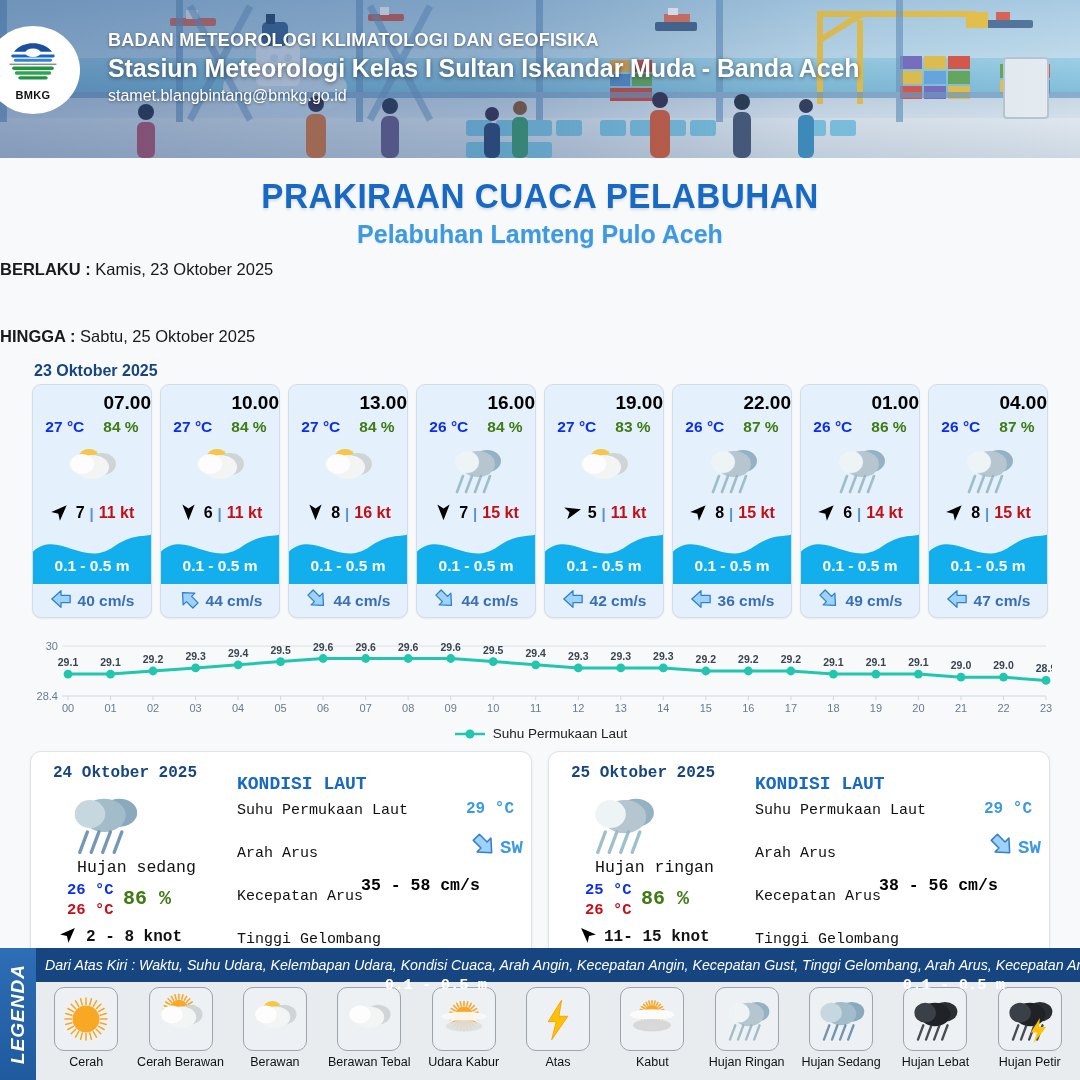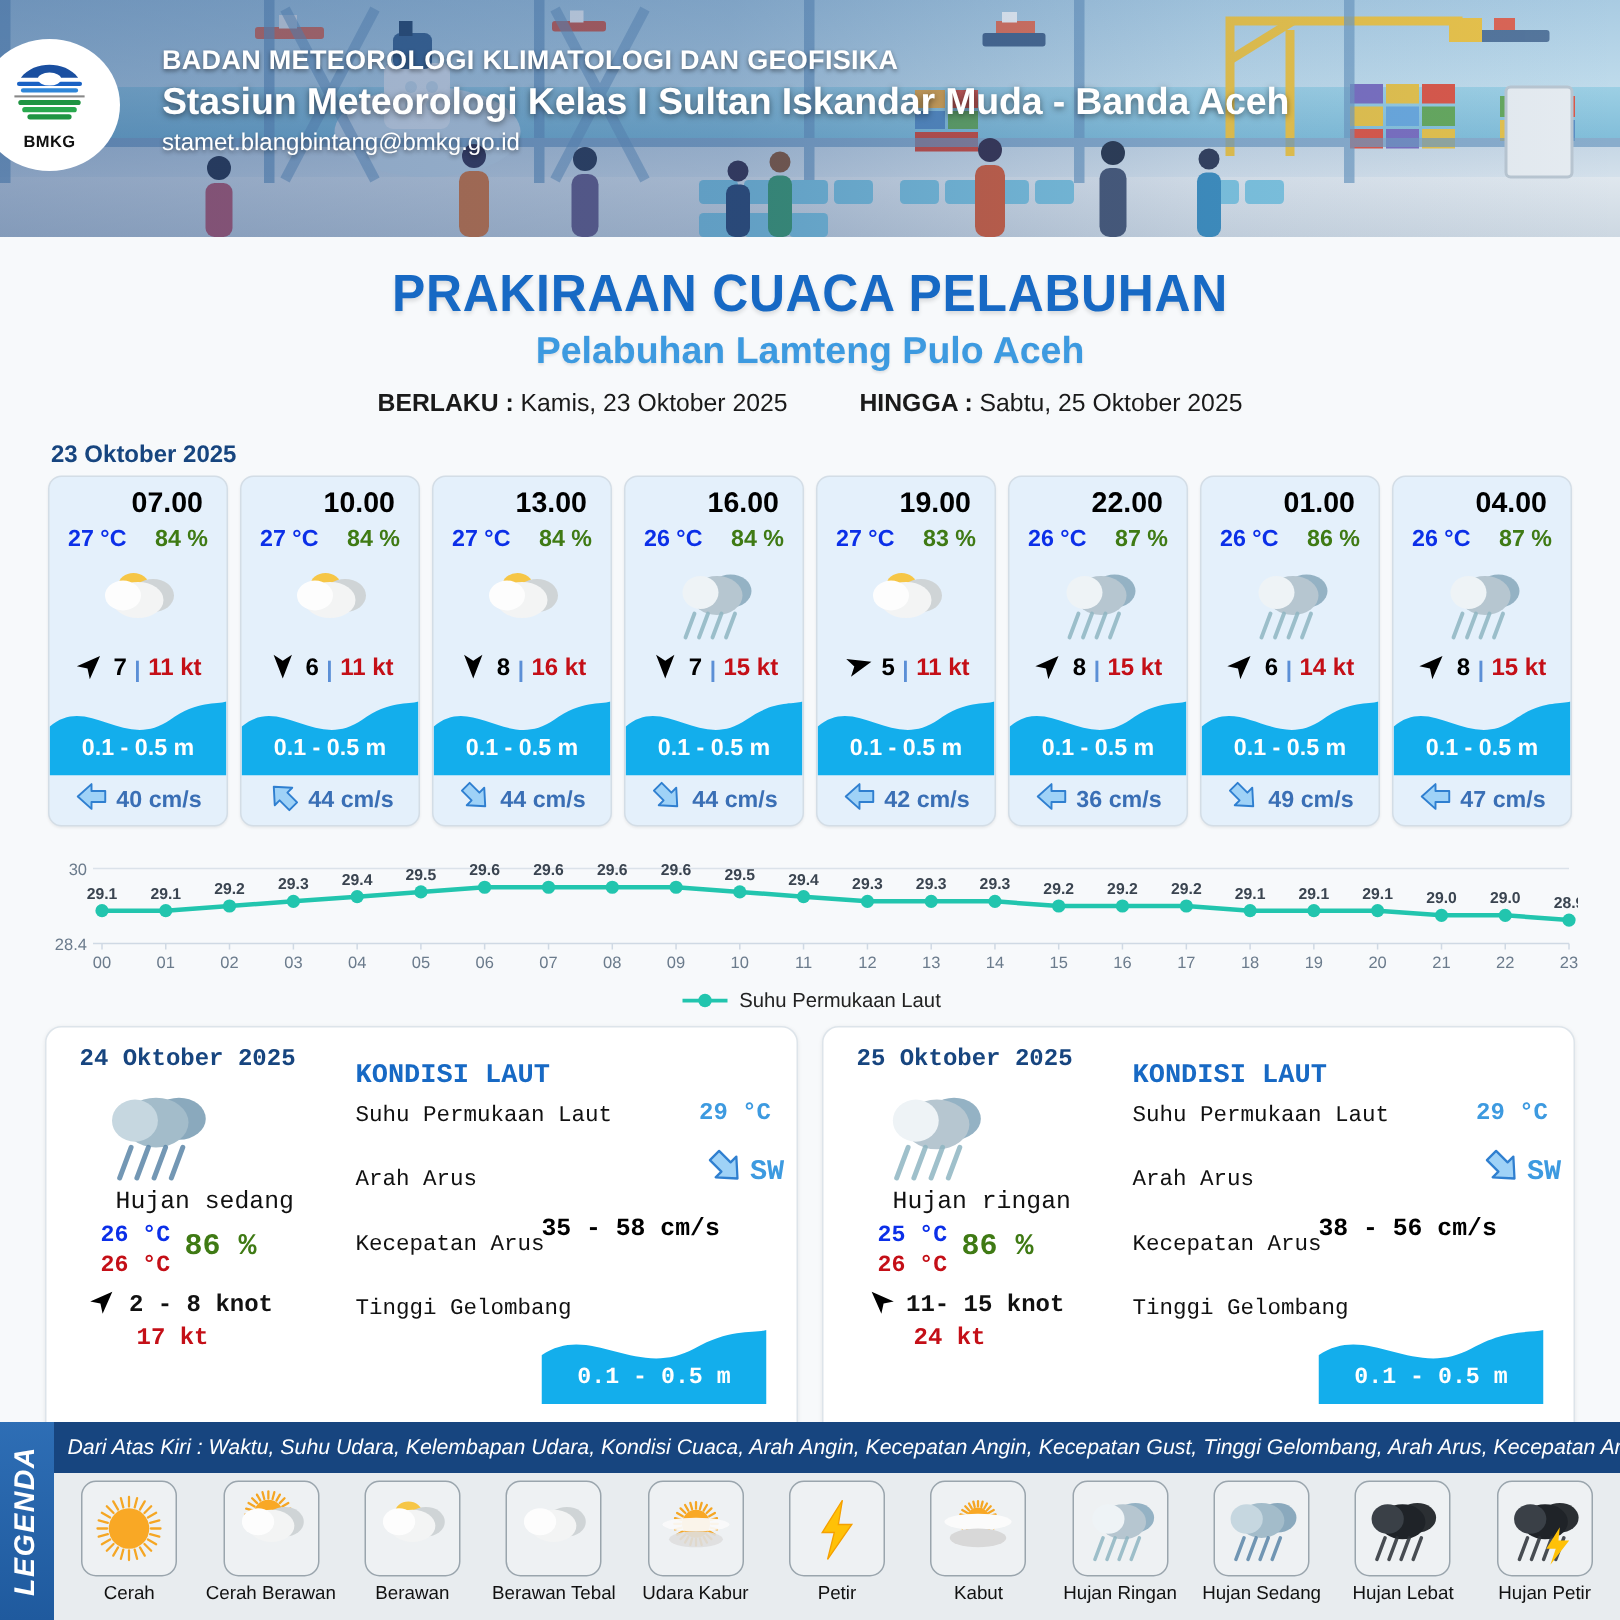--- a/index.html
+++ b/index.html
@@ -37,34 +37,34 @@
   .hdr-l2 { font-size:25px; font-weight:bold; color:#fff; margin-top:3px; letter-spacing:-.1px;
             text-shadow:0 1px 4px rgba(0,0,0,.5); }
   .hdr-l3 { font-size:16px; color:#fff; margin-top:4px; text-shadow:0 1px 3px rgba(0,0,0,.45); }
 
   
   .title-main { text-align:center; font-size:35px; font-weight:bold; color:#1769c4;
     letter-spacing:.5px; margin-top:18px; font-stretch:condensed;
     text-shadow:0 2px 3px rgba(0,0,0,.12); transform:scaleX(.95);}
   .title-sub { text-align:center; font-size:25px; font-weight:bold; color:#3d9ae0; margin-top:4px;
     text-shadow:0 1px 2px rgba(0,0,0,.10);}
-  .valid-row { display:flex; justify-content:center; gap:48px; margin-top:11px; font-size:16.5px; color:#1a1a1a;}
+  .valid-row { display:flex; justify-content:center; gap:48px; margin-top:11px; font-size:16.5px; color:#1a1a1a;flex-direction:column;}
   .valid-row b { font-weight:bold; }
 
   
   .date-label { margin:16px 0 4px 34px; font-size:16px; font-weight:bold; color:#17457f; }
 
   
   .cards { display:flex; gap:8px; padding:0 32px; }
   .card {
     width:127px; background:#e4f0fb; border:1px solid #d3dde6; border-radius:9px;
     overflow:hidden; position:relative; box-shadow:0 1px 2px rgba(0,0,0,.07);
     display:flex; flex-direction:column;
   }
-  .c-time { text-align:center; font-size:19px; font-weight:bold; color:#000; padding-top:7px;padding-left:39px; }
+  .c-time { text-align:right; font-size:19px; font-weight:bold; color:#000; padding-top:7px;padding-left:39px; }
   .c-th { display:flex; justify-content:center; gap:19px; font-size:15.5px; font-weight:bold; margin-top:4px; }
   .c-temp { color:#0b2fe8; }
   .c-hum  { color:#3f7a14; }
   .c-icon { height:62px; display:flex; align-items:center; justify-content:center; margin-top:2px;}
   .c-wind { display:flex; align-items:center; justify-content:center; gap:5px; height:30px; margin-top:-2px;}
   .c-wd { font-size:16px; font-weight:bold; color:#000; }
   .c-bar { color:#5b8fd6; font-size:15px; font-weight:bold; }
   .c-gust { font-size:16px; font-weight:bold; color:#c40f17; }
   .c-wave { position:relative; height:56px; }
   .wave-svg { position:absolute; left:0; bottom:0; width:100%; height:56px; display:block;}
@@ -941,21 +941,21 @@
           </svg>
         </div>
     <div class="lg-lab">Udara Kabur</div>
       </div>
       <div class="lg-item">
     <div class="lg-box">
           <svg width="52" height="52" viewBox="0 0 52 52">
             <path d="M29.59 7.17 L16.14 28.69 L24.21 28.69 L19.72 46.62 L35.86 23.31 L26.90 23.31 Z" fill="#ffc107" stroke="#f5a000" stroke-width="0.90"></path>
           </svg>
         </div>
-    <div class="lg-lab">Petir</div>
+    <div class="lg-lab">Atas</div>
       </div>
       <div class="lg-item">
     <div class="lg-box">
           <svg width="52" height="52" viewBox="0 0 52 52">
             <line x1="34.4" y1="19.8" x2="38.1" y2="19.8" stroke="#f5a623" stroke-width="1.52" stroke-linecap="round"></line>
             <line x1="34.1" y1="21.9" x2="37.7" y2="22.9" stroke="#f5a623" stroke-width="1.52" stroke-linecap="round"></line>
             <line x1="33.3" y1="24.0" x2="36.5" y2="25.8" stroke="#f5a623" stroke-width="1.52" stroke-linecap="round"></line>
             <line x1="32.0" y1="25.7" x2="34.5" y2="28.3" stroke="#f5a623" stroke-width="1.52" stroke-linecap="round"></line>
             <line x1="30.2" y1="27.1" x2="32.0" y2="30.2" stroke="#f5a623" stroke-width="1.52" stroke-linecap="round"></line>
             <line x1="28.2" y1="27.9" x2="29.1" y2="31.4" stroke="#f5a623" stroke-width="1.52" stroke-linecap="round"></line>

